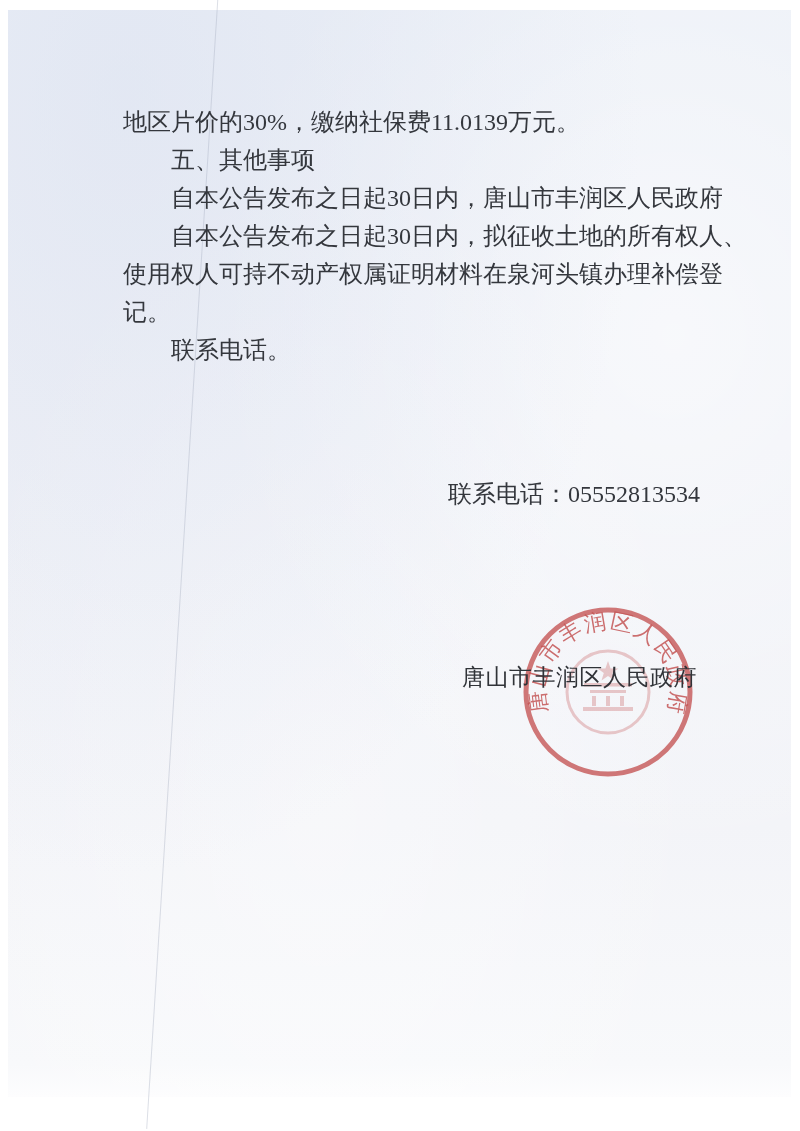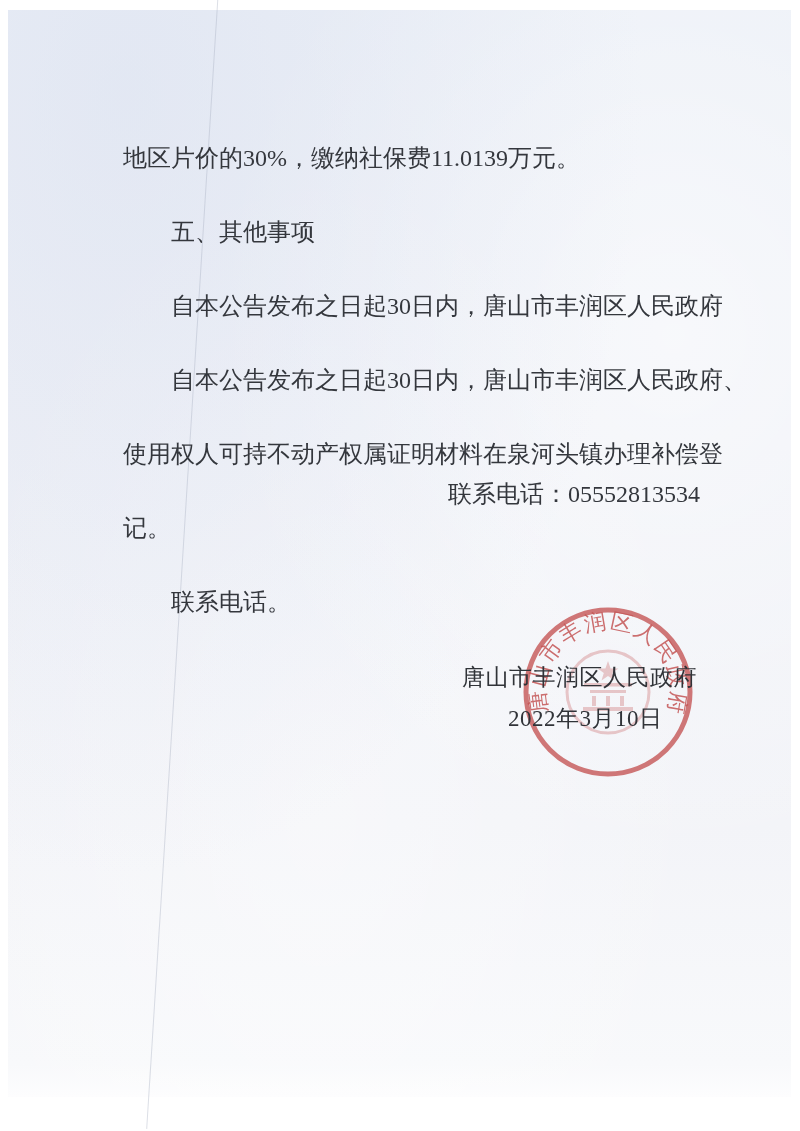--- a/index.html
+++ b/index.html
@@ -20,21 +20,21 @@
   
   .crease{
     position:absolute;left:174px;top:-20px;height:1140px;width:1px;
     background:rgba(168,176,192,.40);
     transform:rotate(3.6deg);
   }
   .body-text{
     position:absolute;left:115px;top:93px;width:610px;
     font-size:24px;line-height:38px;color:#34373d;
   }
-  .body-text .line{height:38px;white-space:pre;margin-top:36px;}
+  .body-text .line{height:38px;white-space:pre;}
   .body-text .indent{padding-left:48px;}
   .contact-row{
     position:absolute;left:115px;top:468px;width:610px;height:38px;
     font-size:24px;color:#34373d;white-space:pre;
   }
   .contact-row .phone{position:absolute;left:325px;top:0;}
   .issuer{
     position:absolute;left:454px;top:652px;
     font-size:23px;letter-spacing:0.5px;color:#303338;white-space:pre;z-index:3;
   }
@@ -50,21 +50,21 @@
 </head>
 <body>
 
 <div class="paper">
   <div class="crease"></div>
 
   <div class="body-text">
       <div class="line">地区片价的30%，缴纳社保费11.0139万元。</div>
       <div class="line indent">五、其他事项</div>
       <div class="line indent">自本公告发布之日起30日内，唐山市丰润区人民政府</div>
-      <div class="line indent">自本公告发布之日起30日内，唐山市丰润区人民政府、</div>
+      <div class="line indent">自本公告发布之日起30日内，拟征收土地的所有权人、</div>
       <div class="line">使用权人可持不动产权属证明材料在泉河头镇办理补偿登</div>
       <div class="line">记。</div>
       <div class="line indent">联系电话。</div>
     </div>
 
   <div class="contact-row">
     <span class="phone">联系电话：05552813534</span>
   </div>
 
   <svg class="seal" viewBox="0 0 230 230">
@@ -84,14 +84,13 @@
       <rect x="91" y="106" width="48" height="3.5" stroke="none"></rect>
       <rect x="97" y="113" width="36" height="3" stroke="none"></rect>
       <rect x="99" y="119" width="4" height="10" stroke="none"></rect>
       <rect x="113" y="119" width="4" height="10" stroke="none"></rect>
       <rect x="127" y="119" width="4" height="10" stroke="none"></rect>
       <rect x="90" y="130" width="50" height="4" stroke="none"></rect>
     </g>
   </svg>
 
   <div class="issuer">唐山市丰润区人民政府</div>
-  <div class="sign-date">2022年3月10日</div>
 </div>
 
 </body></html>

